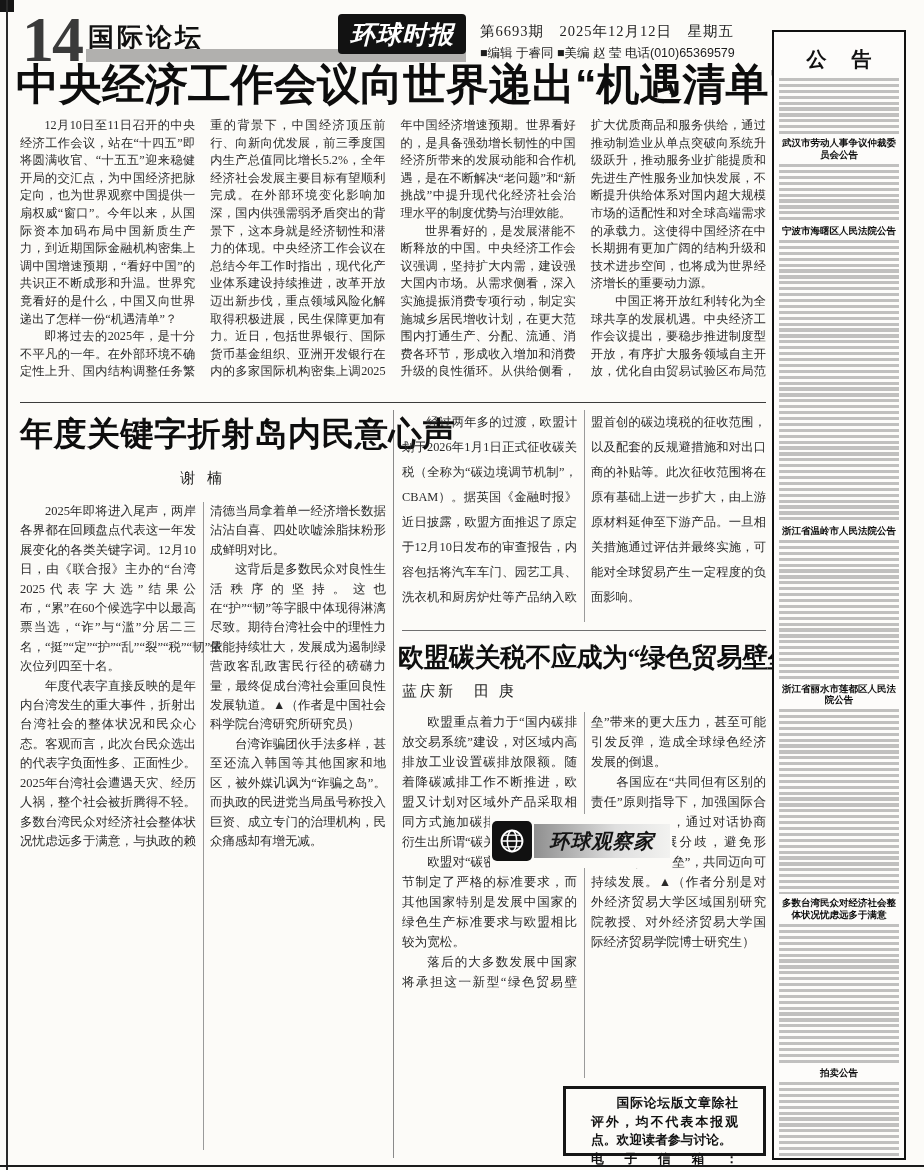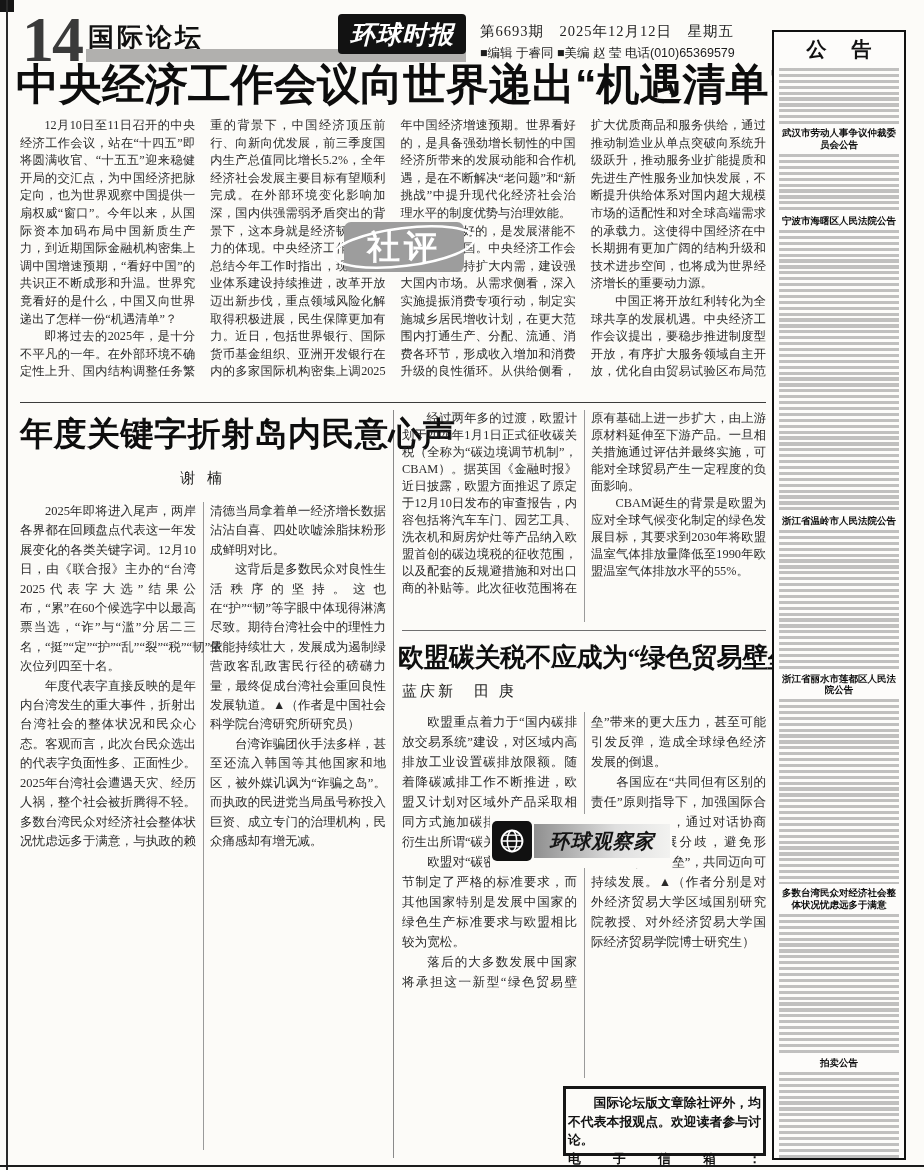--- a/index.html
+++ b/index.html
@@ -41,48 +41,48 @@
   .tw{position:absolute;left:20px;top:412px;width:366px;}
   .tw-title{text-align:center;font-size:33px;font-weight:900;color:#0e0e0e;letter-spacing:0.5px;white-space:nowrap;
             font-family:"Liberation Serif","DejaVu Serif",serif;}
   .byline{text-align:center;font-size:15px;color:#1a1a1a;margin-top:12px;letter-spacing:4px;}
   .tw-body{margin-top:14px;height:648px;overflow:hidden;column-count:2;column-gap:14px;
            column-rule:1px solid #9a9a9a;font-size:12.5px;line-height:19.4px;text-align:justify;}
 
   
   .eu-top{position:absolute;left:402px;top:410px;width:364px;height:212px;overflow:hidden;
           column-count:2;column-gap:14px;column-rule:1px solid #9a9a9a;
-          font-size:12.3px;line-height:17px;text-align:justify;}
+          font-size:12.3px;line-height:25px;text-align:justify;}
   .eu-rule{position:absolute;left:402px;top:630px;width:364px;height:1px;background:#6f6f6f;}
   .eu-title{position:absolute;left:398px;top:640px;width:372px;text-align:center;font-size:26px;font-weight:900;
             color:#0e0e0e;white-space:nowrap;letter-spacing:-0.5px;font-family:"Liberation Serif","DejaVu Serif",serif;}
   .eu-byline{position:absolute;left:402px;top:682px;width:364px;text-align:left;font-size:15px;letter-spacing:3px;color:#1a1a1a;}
   .eu-body{position:absolute;left:402px;top:712px;width:364px;height:366px;overflow:hidden;
            column-count:2;column-gap:14px;column-rule:1px solid #9a9a9a;column-fill:balance;
            font-size:12.6px;line-height:20px;text-align:justify;}
   .observer{position:absolute;left:490px;top:814px;width:178px;height:50px;background:#fcfbf8;z-index:6;
             display:flex;align-items:center;padding:2px;}
   .observer .globe{width:40px;height:40px;background:#111;border-radius:5px;flex:0 0 auto;
                    display:flex;align-items:center;justify-content:center;}
   .observer .obar{height:34px;flex:1;margin-left:2px;background:linear-gradient(90deg,#8f8f8f,#dedede 60%,#f2f2f0);
                   display:flex;align-items:center;justify-content:center;}
   .observer .obar span{font-size:20px;font-weight:900;font-style:italic;color:#141414;letter-spacing:1px;
                        font-family:"Liberation Sans","DejaVu Sans",sans-serif;}
 
   
   .notice-box{position:absolute;left:563px;top:1086px;width:203px;height:70px;border:3px solid #161616;
-              box-sizing:border-box;padding:5px 2px;background:#fcfbf8;z-index:7;
+              box-sizing:border-box;padding:5px 25px;background:#fcfbf8;z-index:7;
               font-family:"Liberation Sans","DejaVu Sans",sans-serif;font-size:12.8px;font-weight:bold;
               line-height:1.45;color:#111;text-align:justify;}
   .notice-box p{margin:0;}
   .notice-box .l1{text-indent:2em;}
 
   
   .sidebar{position:absolute;left:772px;top:30px;width:134px;height:1130px;border:2px solid #111;
-           box-sizing:border-box;background:#fdfcfa;padding:3px 5px;overflow:hidden;
+           box-sizing:border-box;background:#fdfcfa;padding:13px 5px;overflow:hidden;
            display:flex;flex-direction:column;}
   .sb-title{text-align:center;font-size:20px;font-weight:bold;letter-spacing:10px;color:#111;
             padding-left:10px;margin:1px 0 3px 0;}
   .nz{width:100%;background:repeating-linear-gradient(to bottom,#6d6d6d 0,#6d6d6d 3.2px,rgba(0,0,0,0) 3.2px,rgba(0,0,0,0) 5.9px);
       opacity:.42;flex:0 0 auto;margin:2px 0;}
   .sb-h{font-size:9.5px;font-weight:bold;text-align:center;color:#0d0d0d;line-height:1.25;flex:0 0 auto;margin:1px 0;
         font-family:"Liberation Sans","DejaVu Sans",sans-serif;}
 </style>
 </head>
 <body>
@@ -99,26 +99,20 @@
   <div class="issue">第6693期　2025年12月12日　星期五</div>
   <div class="editors">■编辑 于睿同 ■美编 赵 莹 电话(010)65369579</div>
 
   <div class="lead-title">中央经济工作会议向世界递出“机遇清单”</div>
   <div class="lead-body">
     <p>12月10日至11日召开的中央经济工作会议，站在“十四五”即将圆满收官、“十五五”迎来稳健开局的交汇点，为中国经济把脉定向，也为世界观察中国提供一扇权威“窗口”。今年以来，从国际资本加码布局中国新质生产力，到近期国际金融机构密集上调中国增速预期，“看好中国”的共识正不断成形和升温。世界究竟看好的是什么，中国又向世界递出了怎样一份“机遇清单”？</p>
     <p>即将过去的2025年，是十分不平凡的一年。在外部环境不确定性上升、国内结构调整任务繁重的背景下，中国经济顶压前行、向新向优发展，前三季度国内生产总值同比增长5.2%，全年经济社会发展主要目标有望顺利完成。在外部环境变化影响加深，国内供强需弱矛盾突出的背景下，这本身就是经济韧性和潜力的体现。中央经济工作会议在总结今年工作时指出，现代化产业体系建设持续推进，改革开放迈出新步伐，重点领域风险化解取得积极进展，民生保障更加有力。近日，包括世界银行、国际货币基金组织、亚洲开发银行在内的多家国际机构密集上调2025年中国经济增速预期。世界看好的，是具备强劲增长韧性的中国经济所带来的发展动能和合作机遇，是在不断解决“老问题”和“新挑战”中提升现代化经济社会治理水平的制度优势与治理效能。</p>
     <p>世界看好的，是发展潜能不断释放的中国。中央经济工作会议强调，坚持扩大内需，建设强大国内市场。从需求侧看，深入实施提振消费专项行动，制定实施城乡居民增收计划，在更大范围内打通生产、分配、流通、消费各环节，形成收入增加和消费升级的良性循环。从供给侧看，扩大优质商品和服务供给，通过推动制造业从单点突破向系统升级跃升，推动服务业扩能提质和先进生产性服务业加快发展，不断提升供给体系对国内超大规模市场的适配性和对全球高端需求的承载力。这使得中国经济在中长期拥有更加广阔的结构升级和技术进步空间，也将成为世界经济增长的重要动力源。</p>
     <p>中国正将开放红利转化为全球共享的发展机遇。中央经济工作会议提出，要稳步推进制度型开放，有序扩大服务领域自主开放，优化自由贸易试验区布局范围，推进贸易投资一体化、内外贸一体化发展，推动共建“一带一路”高质量发展。中国高水平开放平台为资本、技术、人才等要素跨境流动提供更加顺畅的通道，共商共建共享的合作理念为不同发展阶段国家拓展利益交汇点，培育共同增长点提供支撑。世界看好中国，本质上看好的是这样一种在扩大开放中不断提升发展质量、在深化合作中不断拓展共同利益的良性循环，看好的是一个既有体量、又有活力、并持续面向世界开放、愿意同各国共享发展机遇的大国经济和大国担当。</p>
 
-  </div>
-  <div class="stamp">
-    <svg width="148" height="46">
-      <ellipse cx="74" cy="23" rx="71" ry="19" fill="none" stroke="#ffffff" stroke-width="2.5" transform="rotate(-7 74 23)"></ellipse>
-    </svg>
-    <span>社评</span>
   </div>
   <div class="rule-h1"></div>
   <div class="divider-v"></div>
 
   <div class="tw">
     <div class="tw-title">年度关键字折射岛内民意心声</div>
     <div class="byline">谢 楠</div>
     <div class="tw-body colbody">
       <p>2025年即将进入尾声，两岸各界都在回顾盘点代表这一年发展变化的各类关键字词。12月10日，由《联合报》主办的“台湾2025代表字大选”结果公布，“累”在60个候选字中以最高票当选，“诈”与“滥”分居二三名，“挺”“定”“护”“乱”“裂”“税”“韧”依次位列四至十名。</p>
       <p>年度代表字直接反映的是年内台湾发生的重大事件，折射出台湾社会的整体状况和民众心态。客观而言，此次台民众选出的代表字负面性多、正面性少。2025年台湾社会遭遇天灾、经历人祸，整个社会被折腾得不轻。多数台湾民众对经济社会整体状况忧虑远多于满意，与执政的赖清德当局拿着单一经济增长数据沾沾自喜、四处吹嘘涂脂抹粉形成鲜明对比。</p>

